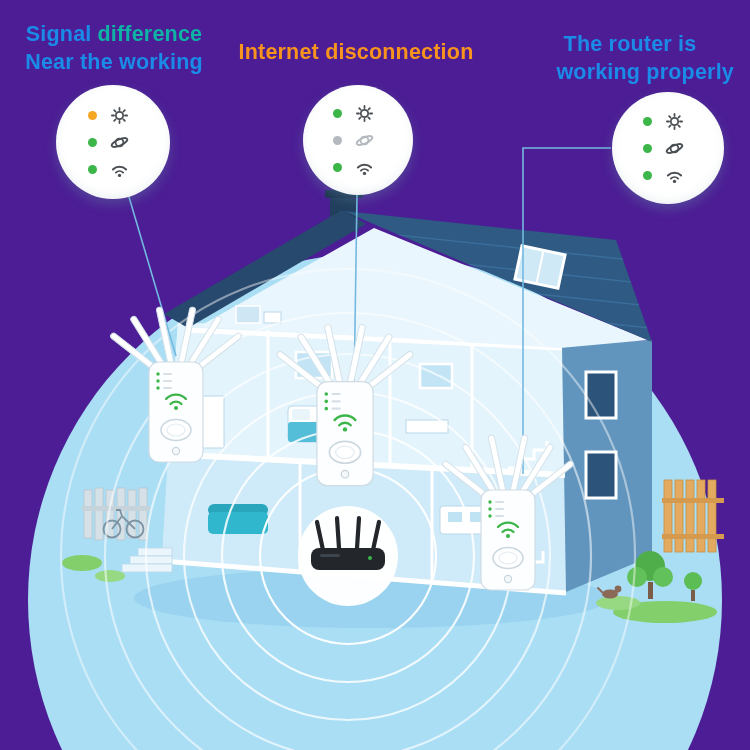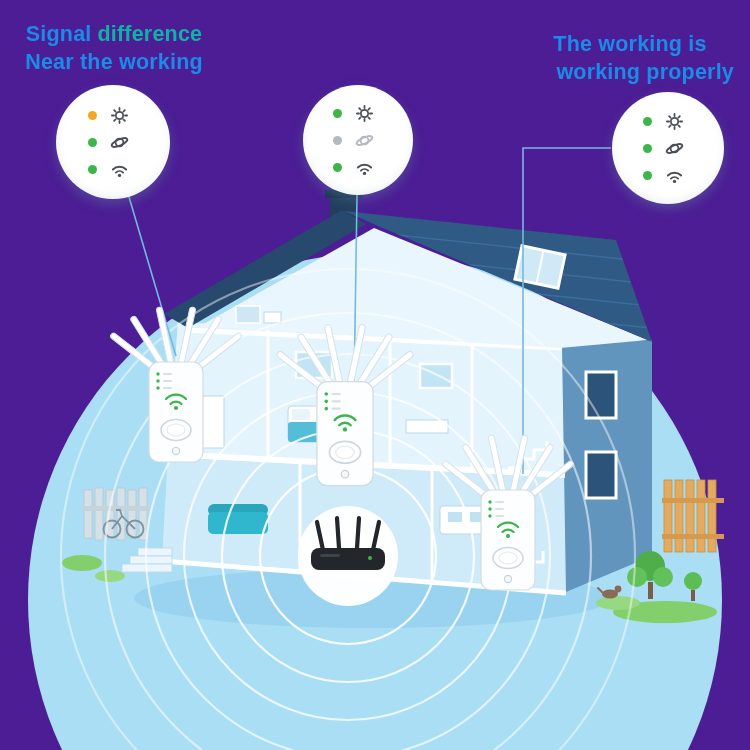--- a/index.html
+++ b/index.html
@@ -212,23 +212,26 @@
       </g>
   </svg>
 
   <div class="heading" style="left:8px;top:20px;width:212px;">
     <div>
       <span style="color: rgb(26, 140, 232);">Signal</span><span class="ml" style="color: rgb(15, 179, 165);">difference</span>
     </div>
     <div style="color: rgb(26, 140, 232);">Near the working</div>
   </div>
 
+  <div class="heading" style="left:232px;top:38px;width:248px;">
+    <div style="color: rgb(248, 148, 29);">Internet disconnection</div>
+  </div>
 
   <div class="heading" style="left:526px;top:30px;width:208px;">
-    <div style="color: rgb(26, 140, 232);">The working is</div>
+    <div style="color: rgb(26, 140, 232);">The router is</div>
     <div style="color: rgb(26, 140, 232); text-align: right;">working properly</div>
   </div>
 
   <div class="badge" style="left:56px;top:85px;width:114px;height:114px;">
     <div class="led-row">
       <span class="dot" style="background-color: rgb(245, 166, 35);"></span>
       <span class="led-icon" style="color: rgb(74, 79, 84);">
         <svg viewBox="0 0 16 16">
             <g fill="none" stroke="currentColor" stroke-width="1.5" stroke-linecap="round">
               <circle cx="8" cy="8" r="3.1"></circle>

